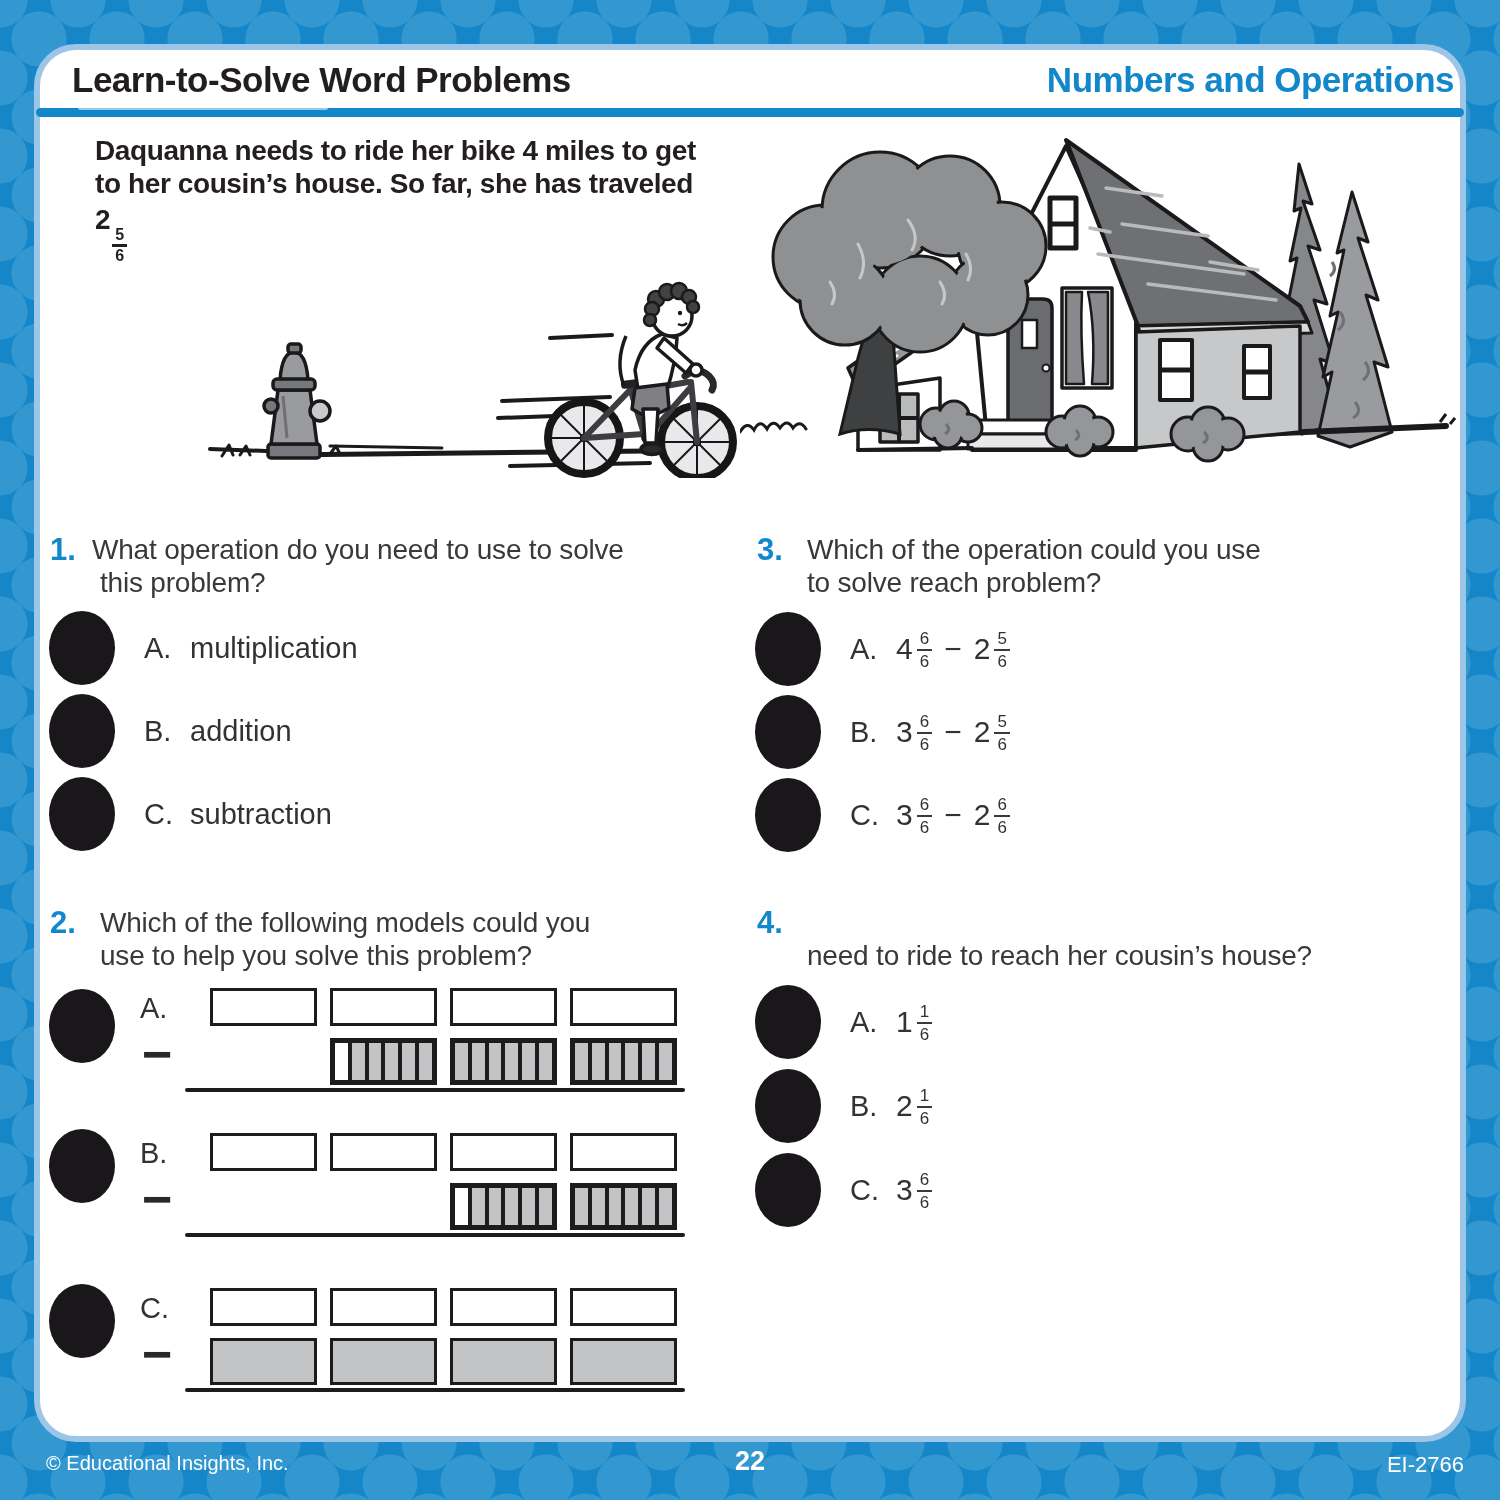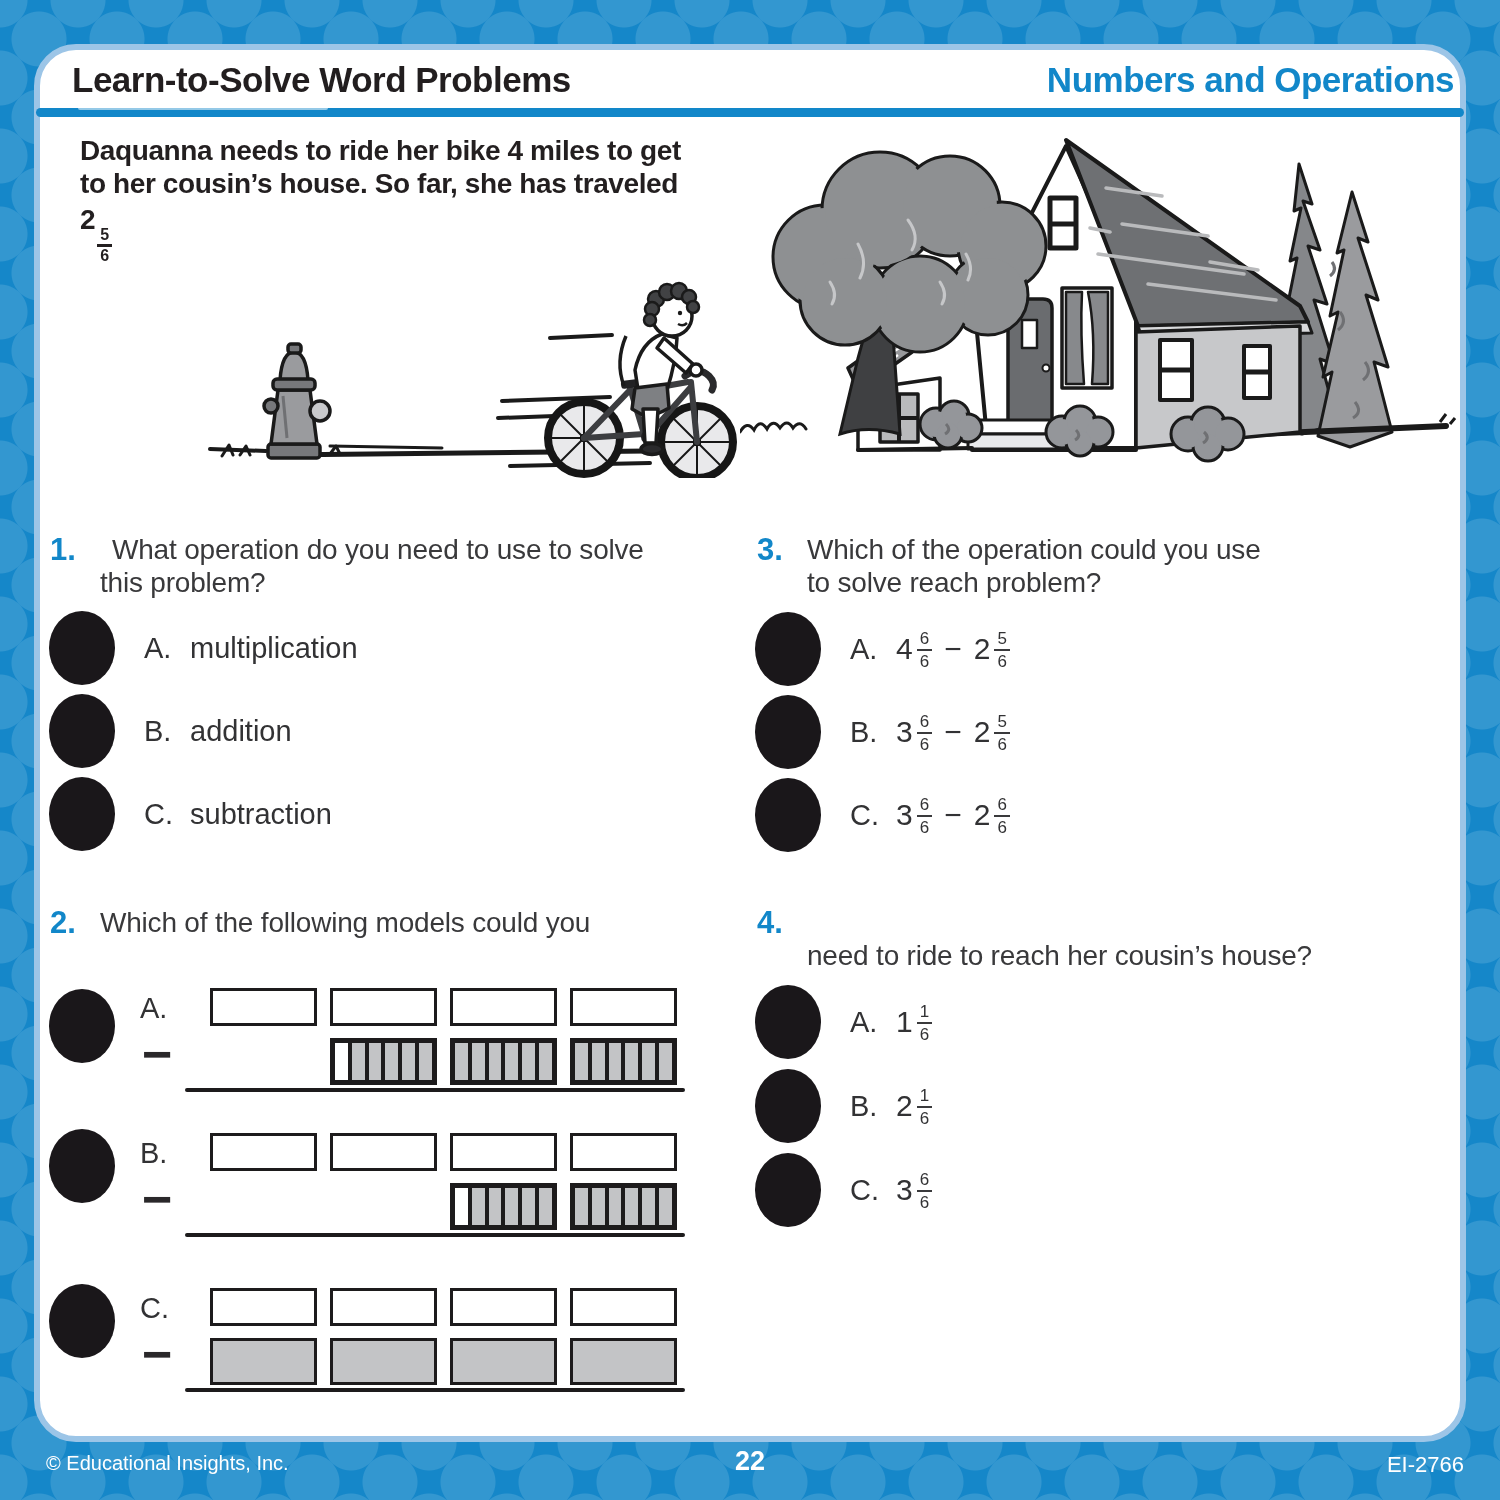--- a/index.html
+++ b/index.html
@@ -17,21 +17,21 @@
     position:absolute;left:34px;top:44px;width:1432px;height:1398px;
     background:#ffffff;border:6px solid #9cc5e7;border-radius:42px;box-sizing:border-box;
   }
   .abs{position:absolute;}
   
   .title{left:72px;top:60px;font-size:35px;font-weight:bold;color:#221e1f;letter-spacing:-.5px;}
   .category{right:46px;top:60px;font-size:35px;font-weight:bold;color:#1287c9;letter-spacing:-.5px;}
   .rule{left:36px;top:108px;width:1428px;height:9px;background:#1287c9;border-radius:5px;}
   .rule:after{content:"";position:absolute;left:42px;top:-2px;width:250px;height:4px;background:#fff;opacity:.55;border-radius:2px;}
   
-  .problem{left:80px;top:134px;width:680px;font-size:28px;font-weight:bold;color:#231f20;letter-spacing:-.4px;}
+  .problem{left:95px;top:134px;width:680px;font-size:28px;font-weight:bold;color:#231f20;letter-spacing:-.4px;}
   .pline{height:33px;line-height:33px;white-space:nowrap;}
   .pline.tall{height:40px;line-height:40px;}
   .pfrac{display:inline-flex;flex-direction:column;align-items:center;line-height:1;vertical-align:-11px;margin:0 4px 0 2px;}
   .pfrac .n{font-size:16px;border-bottom:3px solid #231f20;padding:0 3px 1px;}
   .pfrac .d{font-size:16px;padding-top:1px;}
   
   .qnum{font-size:31px;font-weight:bold;color:#1287c9;}
   .qtext{font-size:28px;color:#39393b;letter-spacing:-.2px;white-space:nowrap;}
   .opt{position:absolute;display:flex;align-items:center;height:74px;}
   .dot{width:66px;height:74px;border-radius:50%;background:#1a171a;flex:0 0 auto;}
@@ -276,21 +276,21 @@
         <circle cx="448" cy="302" r="14"></circle>
           <circle cx="468" cy="292" r="14"></circle>
           <circle cx="488" cy="302" r="13"></circle>
           <circle cx="468" cy="314" r="12"></circle>
       </g>
       <path d="M206 292 q6 6 -1 10 M336 298 q6 6 -1 10 M464 300 q7 6 -1 11" fill="none" stroke="#6f7073"></path>
     </g>
   </svg>
 
   <div class="abs qnum" style="left:50px;top:532px">1.</div>
-  <div class="abs qtext" style="left:112px;top:534px">What operation do you need to use to solve</div>
+  <div class="abs qtext" style="left:92px;top:534px">What operation do you need to use to solve</div>
   <div class="abs qtext" style="left:100px;top:567px">this problem?</div>
   <div class="opt" style="left:49px;top:611px">
     <div class="dot"></div>
     <span class="letter">A.</span>
     <span class="otext">multiplication</span>
   </div>
   <div class="opt" style="left:49px;top:694px">
     <div class="dot"></div>
     <span class="letter">B.</span>
     <span class="otext">addition</span>
@@ -358,20 +358,21 @@
         <span class="whole">2</span>
         <span class="frac">
           <span class="n">6</span>
           <span class="d">6</span>
         </span>
       </span>
   </div>
 
   <div class="abs qnum" style="left:50px;top:905px">2.</div>
   <div class="abs qtext" style="left:100px;top:907px">Which of the following models could you</div>
+  <div class="abs qtext" style="left:100px;top:940px">use to help you solve this problem?</div>
 
   <div class="abs dot" style="left:49px;top:989px"></div>
   <div class="model" style="top:988px">
     <span class="mletter">A.</span>
     <span class="mminus">−</span>
     <div class="bars-top">
         <div class="bar" style="left: 0px;"></div>
         <div class="bar" style="left: 120px;"></div>
         <div class="bar" style="left: 240px;"></div>
         <div class="bar" style="left: 360px;"></div>

